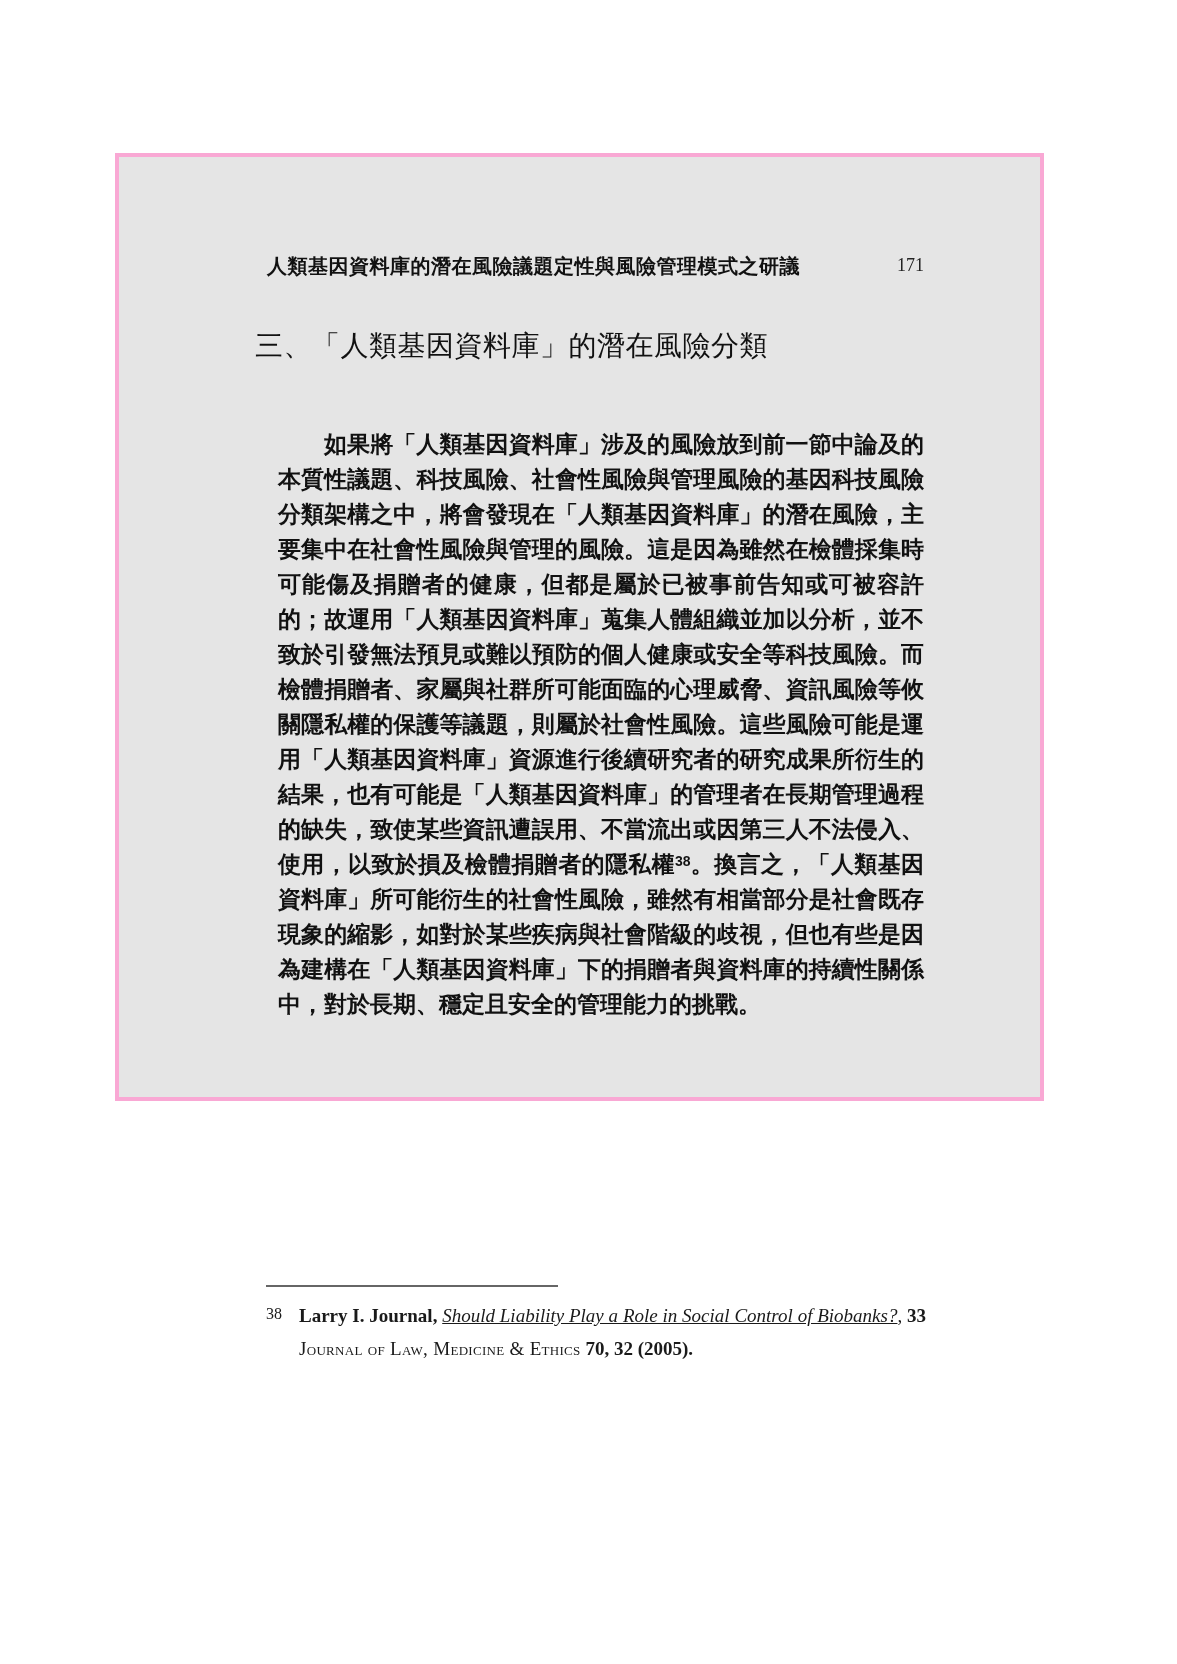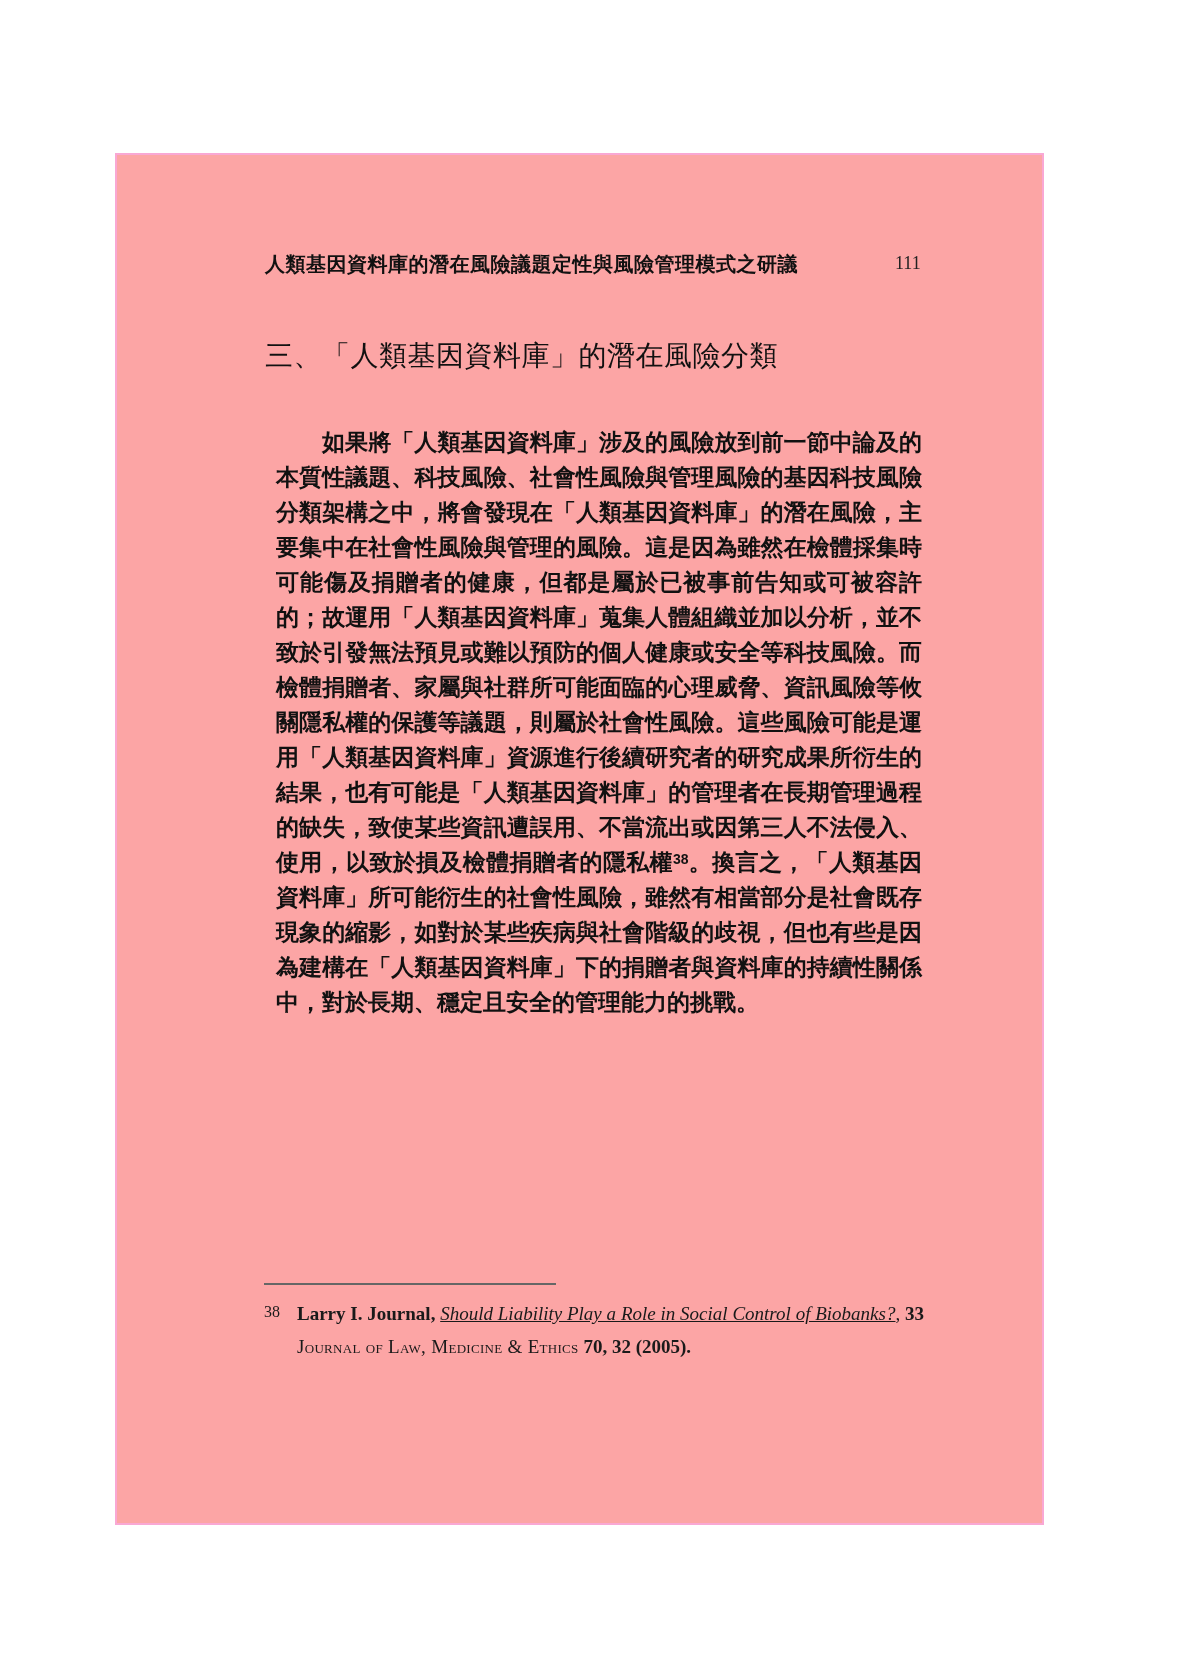--- a/index.html
+++ b/index.html
@@ -14,23 +14,23 @@
     background: #ffffff;
     overflow: hidden;
     font-family: "Liberation Serif", serif;
     color: #1a1a1a;
   }
   .frame {
     position: absolute;
     left: 115px;
     top: 153px;
     width: 929px;
-    height: 1372px;
-    border: 2px solid #f9a8d4;
-    background: #fca5a5;
+    height: 948px;
+    border: 4px solid #f9a8d4;
+    background: #e5e5e5;
     box-sizing: border-box;
   }
   .header-row {
     position: absolute;
     left: 148px;
     top: 96px;
     width: 680px;
     height: 30px;
   }
   .running-title {
@@ -46,21 +46,21 @@
     left: 146px;
     top: 98px;
     font-family: "Liberation Serif", serif;
     font-size: 18px;
     color: #222;
   }
   .section-heading {
     position: absolute;
     left: 134px;
     top: 168px;
-    margin: 14px;
+    margin: 2px;
     font-family: "Liberation Serif", serif;
     font-size: 28px;
     font-weight: 500;
     letter-spacing: 0.5px;
     color: #111;
     white-space: nowrap;
   }
   .body-text {
     position: absolute;
     left: 147px;
@@ -118,21 +118,21 @@
 </style>
 </head>
 <body>
 
 <div class="page">
   <div class="frame">
 
     <div class="header-row">
       <span class="running-title">人類基因資料庫的潛在風險議題定性與風險管理模式之研議</span>
     </div>
-    <span class="page-number" style="left: 778px; top: 98px;">111</span>
+    <span class="page-number" style="left: 778px; top: 98px;">171</span>
 
     <h2 class="section-heading">三、「人類基因資料庫」的潛在風險分類</h2>
 
     <div class="body-text">
       <p><span>如果將「人類基因資料庫」涉及的風險放到前一節中論及的本質性議題、科技風險、社會性風險與管理風險的基因科技風險分類架構之中，將會發現在「人類基因資料庫」的潛在風險，主要集中在社會性風險與管理的風險。這是因為雖然在檢體採集時可能傷及捐贈者的健康，但都是屬於已被事前告知或可被容許的；故運用「人類基因資料庫」蒐集人體組織並加以分析，並不致於引發無法預見或難以預防的個人健康或安全等科技風險。而檢體捐贈者、家屬與社群所可能面臨的心理威脅、資訊風險等攸關隱私權的保護等議題，則屬於社會性風險。這些風險可能是運用「人類基因資料庫」資源進行後續研究者的研究成果所衍生的結果，也有可能是「人類基因資料庫」的管理者在長期管理過程的缺失，致使某些資訊遭誤用、不當流出或因第三人不法侵入、使用，以致於損及檢體捐贈者的隱私權</span><sup class="fn-ref">38</sup><span>。換言之，「人類基因資料庫」所可能衍生的社會性風險，雖然有相當部分是社會既存現象的縮影，如對於某些疾病與社會階級的歧視，但也有些是因為建構在「人類基因資料庫」下的捐贈者與資料庫的持續性關係中，對於長期、穩定且安全的管理能力的挑戰。</span></p>
     </div>
 
     <div class="footnote-sep"></div>
 
     <div class="footnote">

